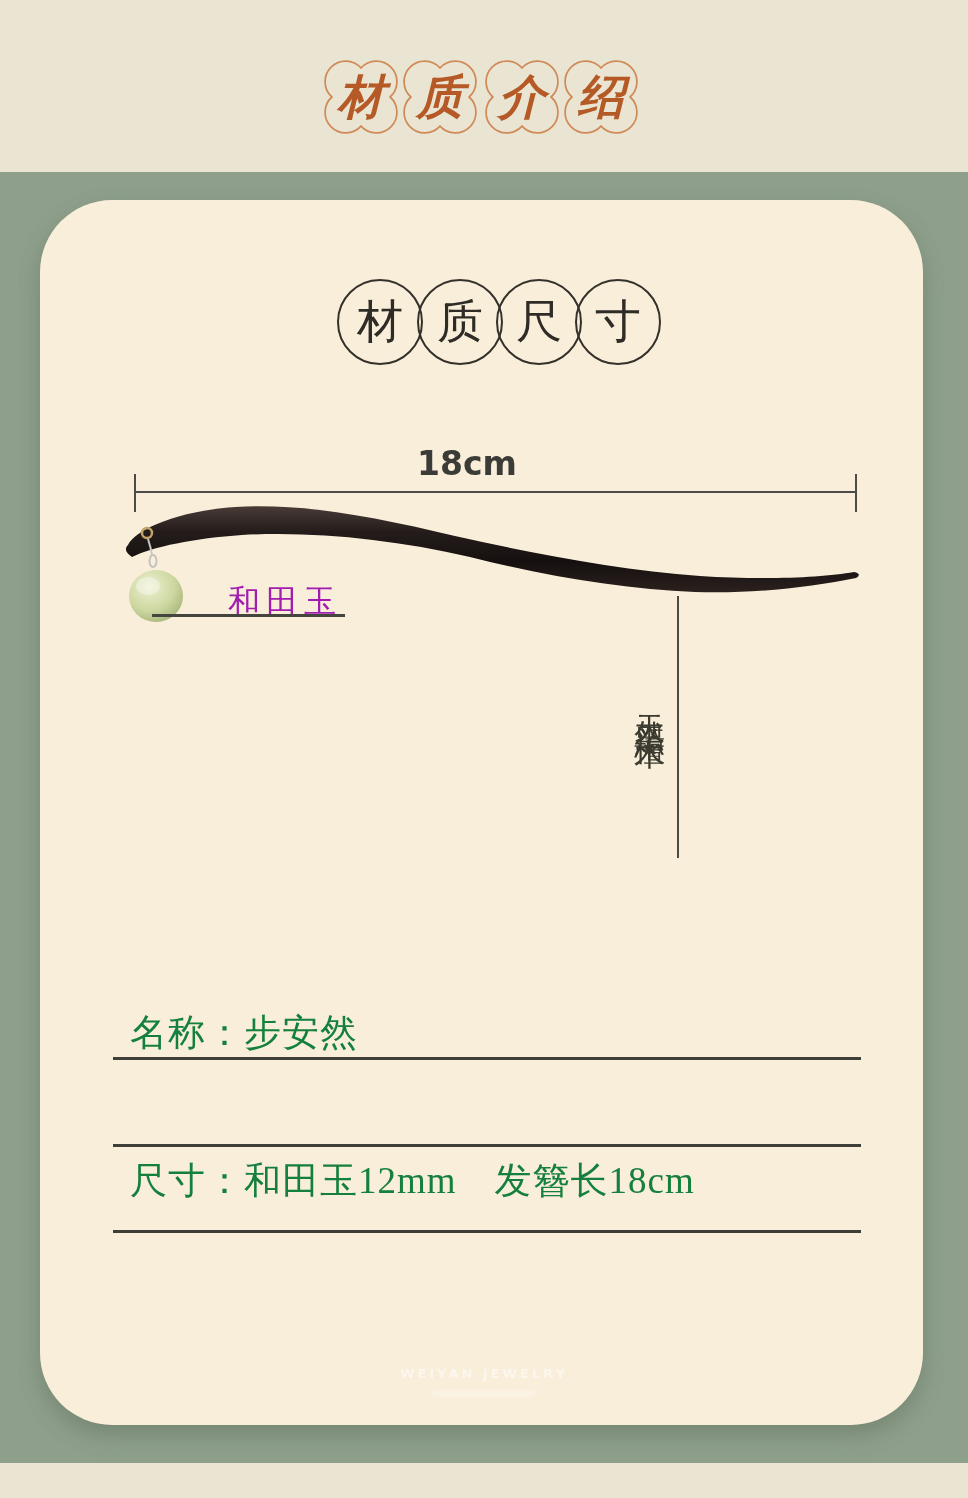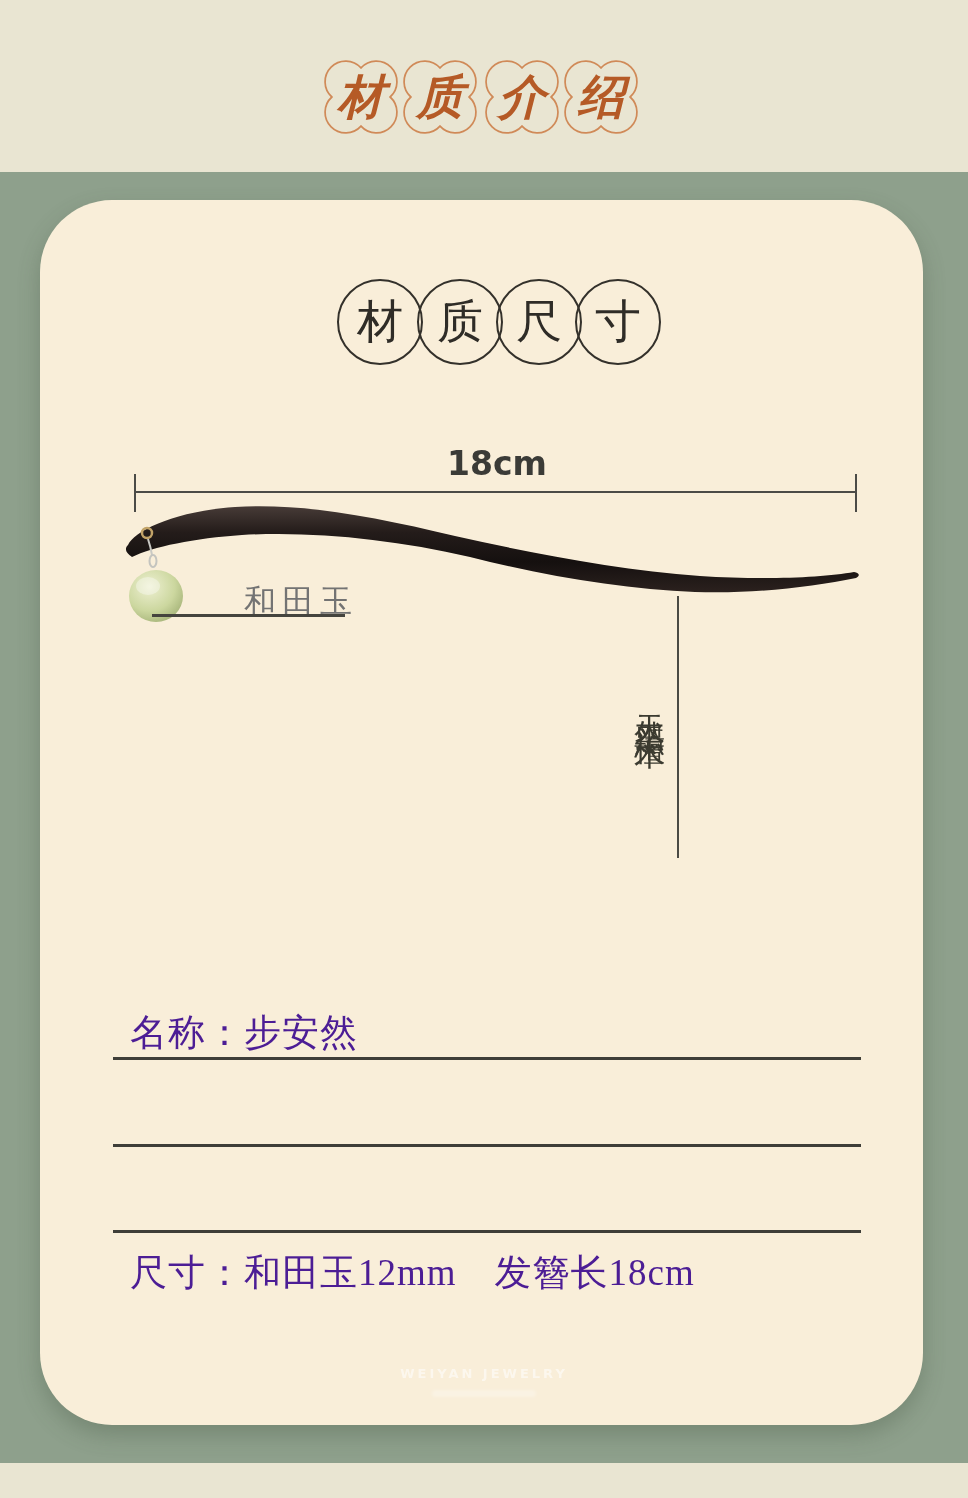--- a/index.html
+++ b/index.html
@@ -18,43 +18,43 @@
   .badge svg{position:absolute;left:0;top:0;}
   .badge .ch{position:absolute;left:0;top:0;width:86px;height:86px;display:flex;align-items:center;justify-content:center;
              font-size:47px;font-style:italic;font-weight:bold;color:#b55a26;
              font-family:"Liberation Serif","DejaVu Serif",serif;}
 
   
   .tcircle{position:absolute;top:279px;width:82px;height:82px;border:2.5px solid #34312b;border-radius:50%;
            display:flex;align-items:center;justify-content:center;font-size:46px;color:#2f2c27;background:transparent;}
 
   
-  .dim-label{position:absolute;left:417px;top:444px;width:160px;text-align:center;
+  .dim-label{position:absolute;left:417px;top:444px;width:160px;text-align:left;
              font-family:"DejaVu Sans","Liberation Sans",sans-serif;font-weight:600;font-size:33px;color:#3b3b37;}
   .dim-line{position:absolute;left:135px;top:491px;width:721px;height:2px;background:#4c4b47;}
   .dim-tick{position:absolute;top:474px;width:2px;height:38px;background:#4c4b47;}
   .dim-tick.left{left:134px;}
   .dim-tick.right{left:855px;}
 
   
   .pin-svg{position:absolute;left:100px;top:493px;}
 
   
-  .jade-label{position:absolute;left:228px;top:580px;width:130px;text-align:right;
-              font-size:32px;letter-spacing:6px;color:#737373;}
+  .jade-label{position:absolute;left:228px;top:580px;width:130px;text-align:left;
+              font-size:32px;letter-spacing:6px;color:#a21caf;}
   .jade-underline{position:absolute;left:152px;top:614px;width:193px;height:2.5px;background:#45443e;}
 
   
   .wood-line{position:absolute;left:677px;top:596px;width:2px;height:262px;background:#4b4a44;}
   .wood-label{position:absolute;left:628px;top:690px;height:185px;
               writing-mode:vertical-rl;text-orientation:upright;
               font-size:31px;letter-spacing:6px;color:#3b3a30;}
 
   
-  .spec-text{position:absolute;left:130px;font-size:37px;color:#4c1d95;letter-spacing:1px;white-space:nowrap;}
+  .spec-text{position:absolute;left:130px;font-size:37px;color:#15803d;letter-spacing:1px;white-space:nowrap;}
   .spec-line{position:absolute;left:113px;width:748px;height:3px;background:#3f3e38;}
 
   
   .watermark{position:absolute;left:398px;top:1366px;width:172px;text-align:center;
              font-family:"DejaVu Sans","Liberation Sans",sans-serif;font-weight:bold;font-size:13px;
              letter-spacing:3px;color:rgba(255,255,255,0.55);}
   .watermark-sub{position:absolute;left:432px;top:1390px;width:104px;height:7px;border-radius:4px;
                  background:rgba(255,255,255,0.28);filter:blur(1.5px);}
 </style>
 </head>
@@ -144,21 +144,21 @@
   <div class="wood-line"></div>
   <div class="wood-label">天然黑檀木</div>
 
   <div class="spec-text" style="top:1008px">
     <span>名称：</span><span>步安然</span>
   </div>
   <div class="spec-line" style="top:1057px"></div>
 
   <div class="spec-line" style="top:1144px"></div>
 
-  <div class="spec-text" style="top:1248px">
+  <div class="spec-text" style="top:1156px">
     <span>尺寸：</span><span>和田玉12mm　发簪长18cm</span>
   </div>
   <div class="spec-line" style="top:1230px"></div>
 
   <div class="watermark">WEIYAN JEWELRY</div>
   <div class="watermark-sub"></div>
 
 </div>
 
 </body></html>

